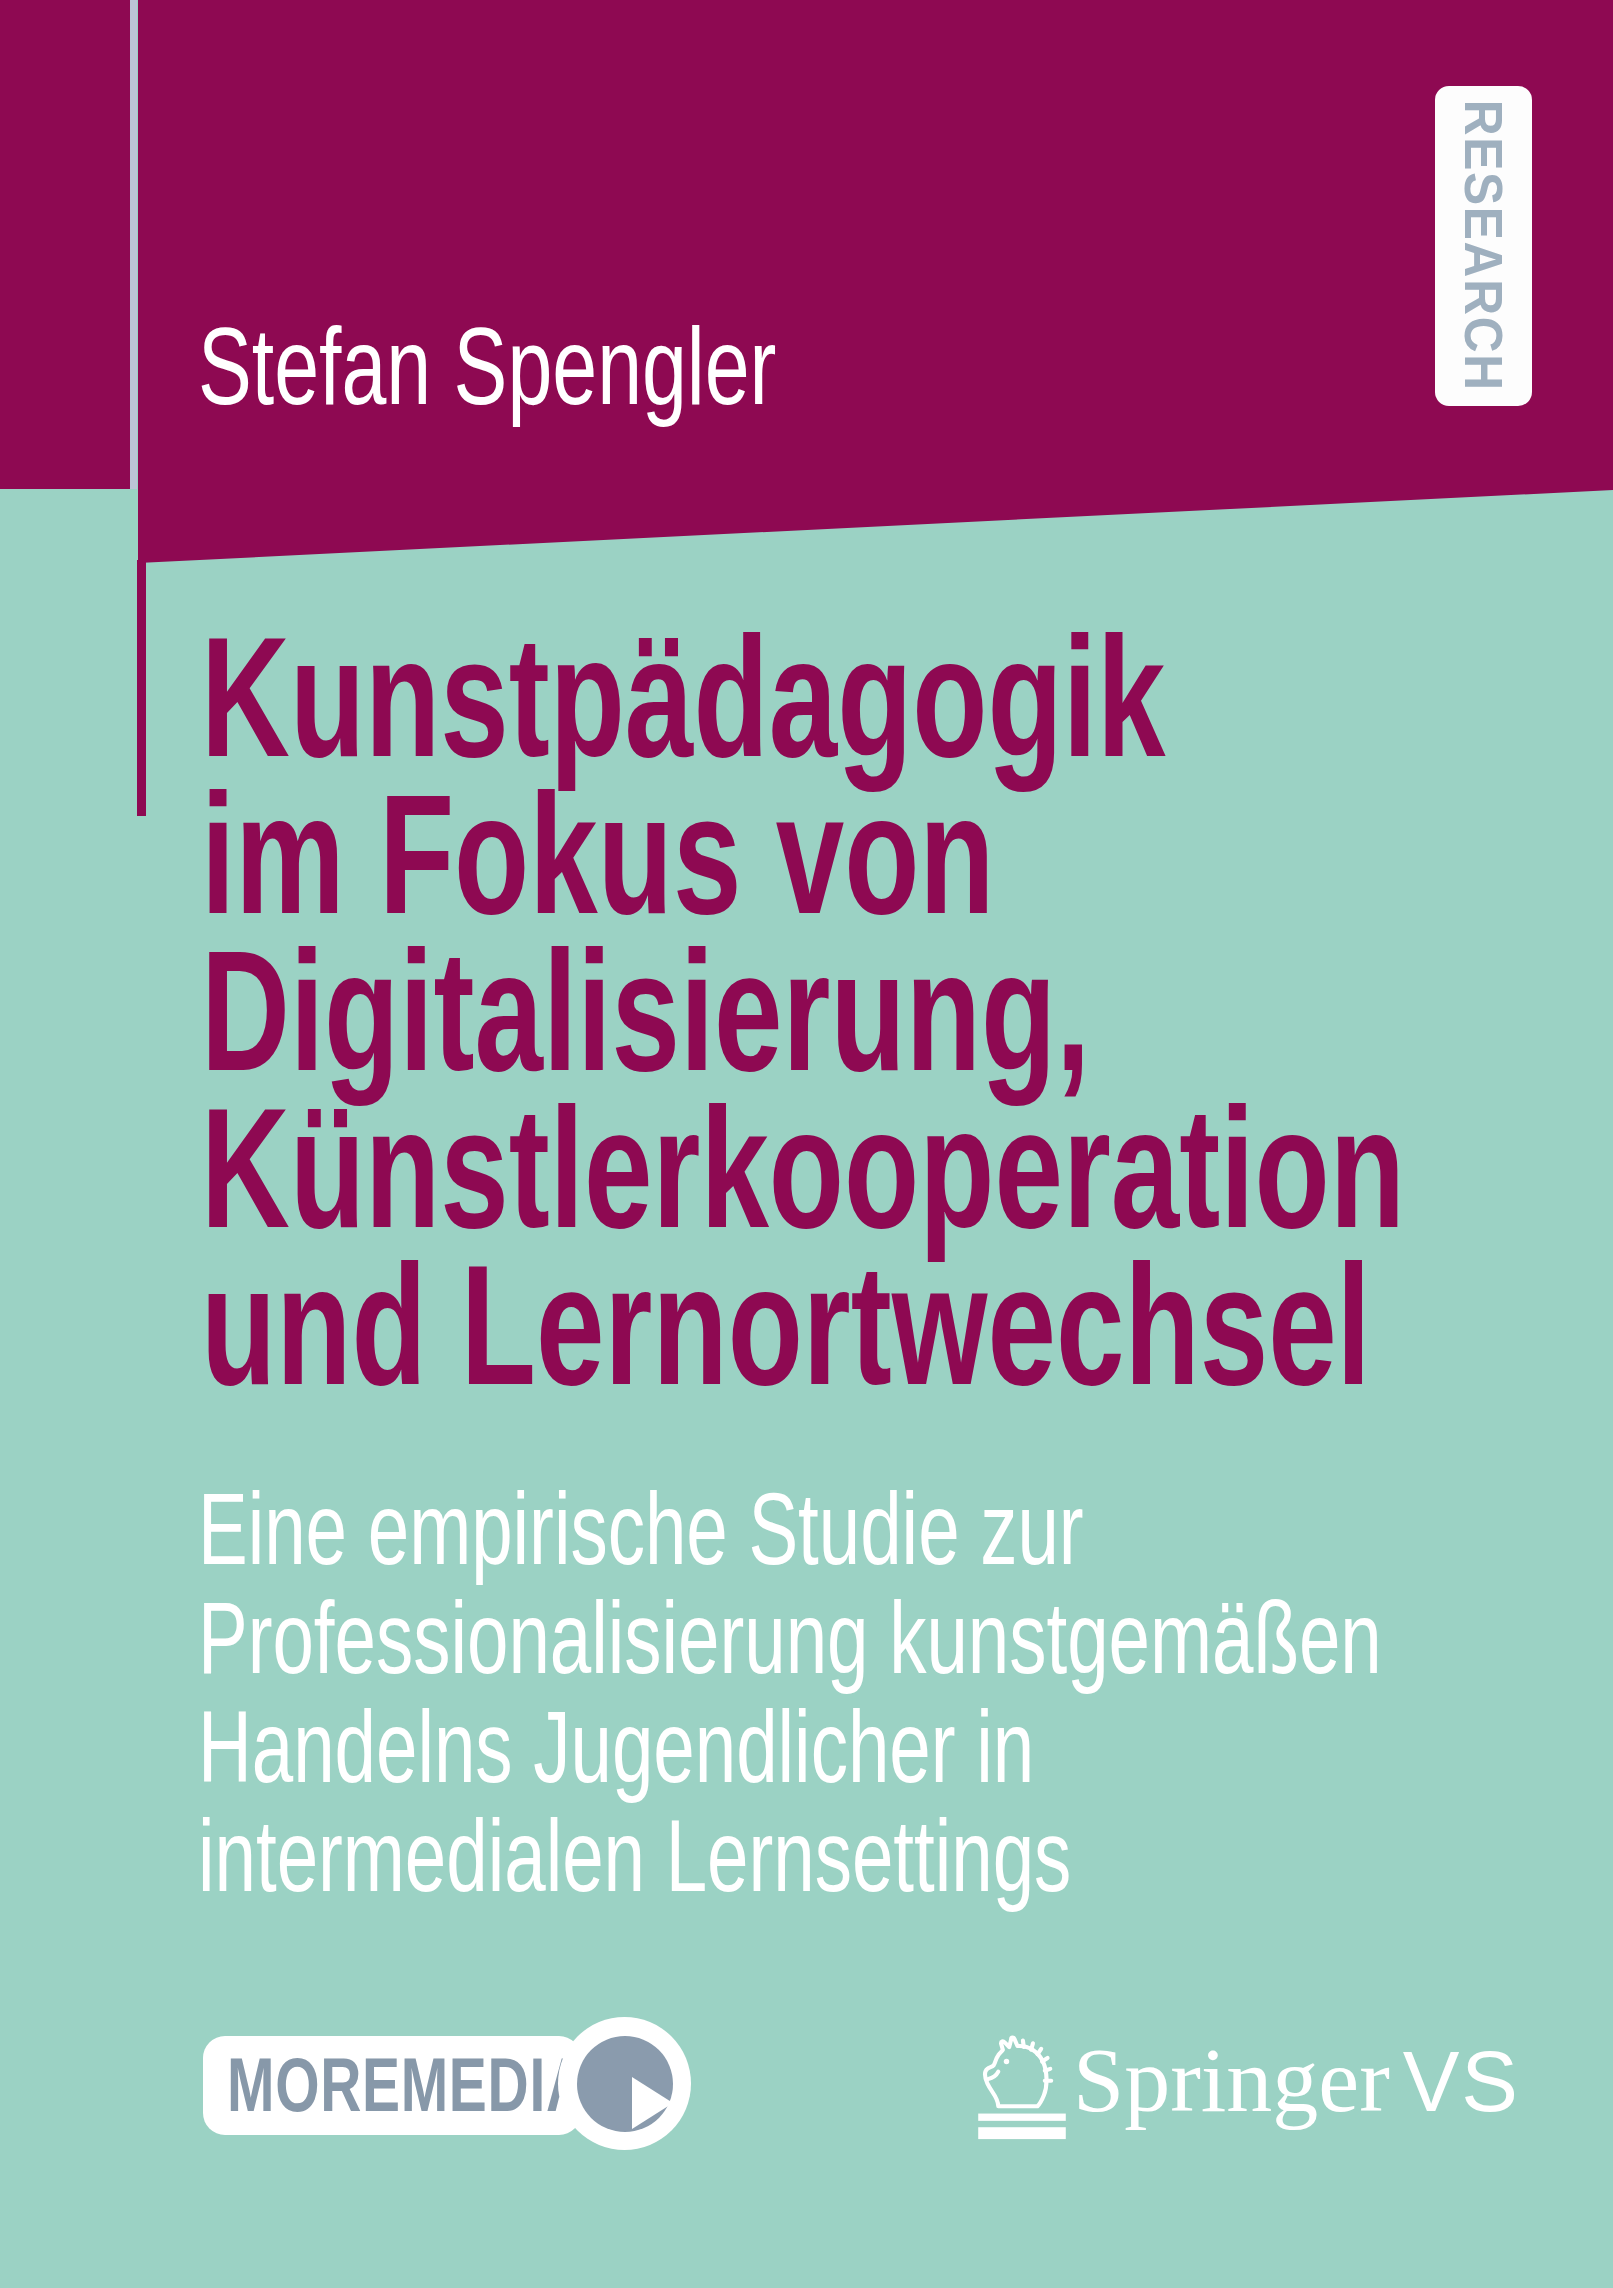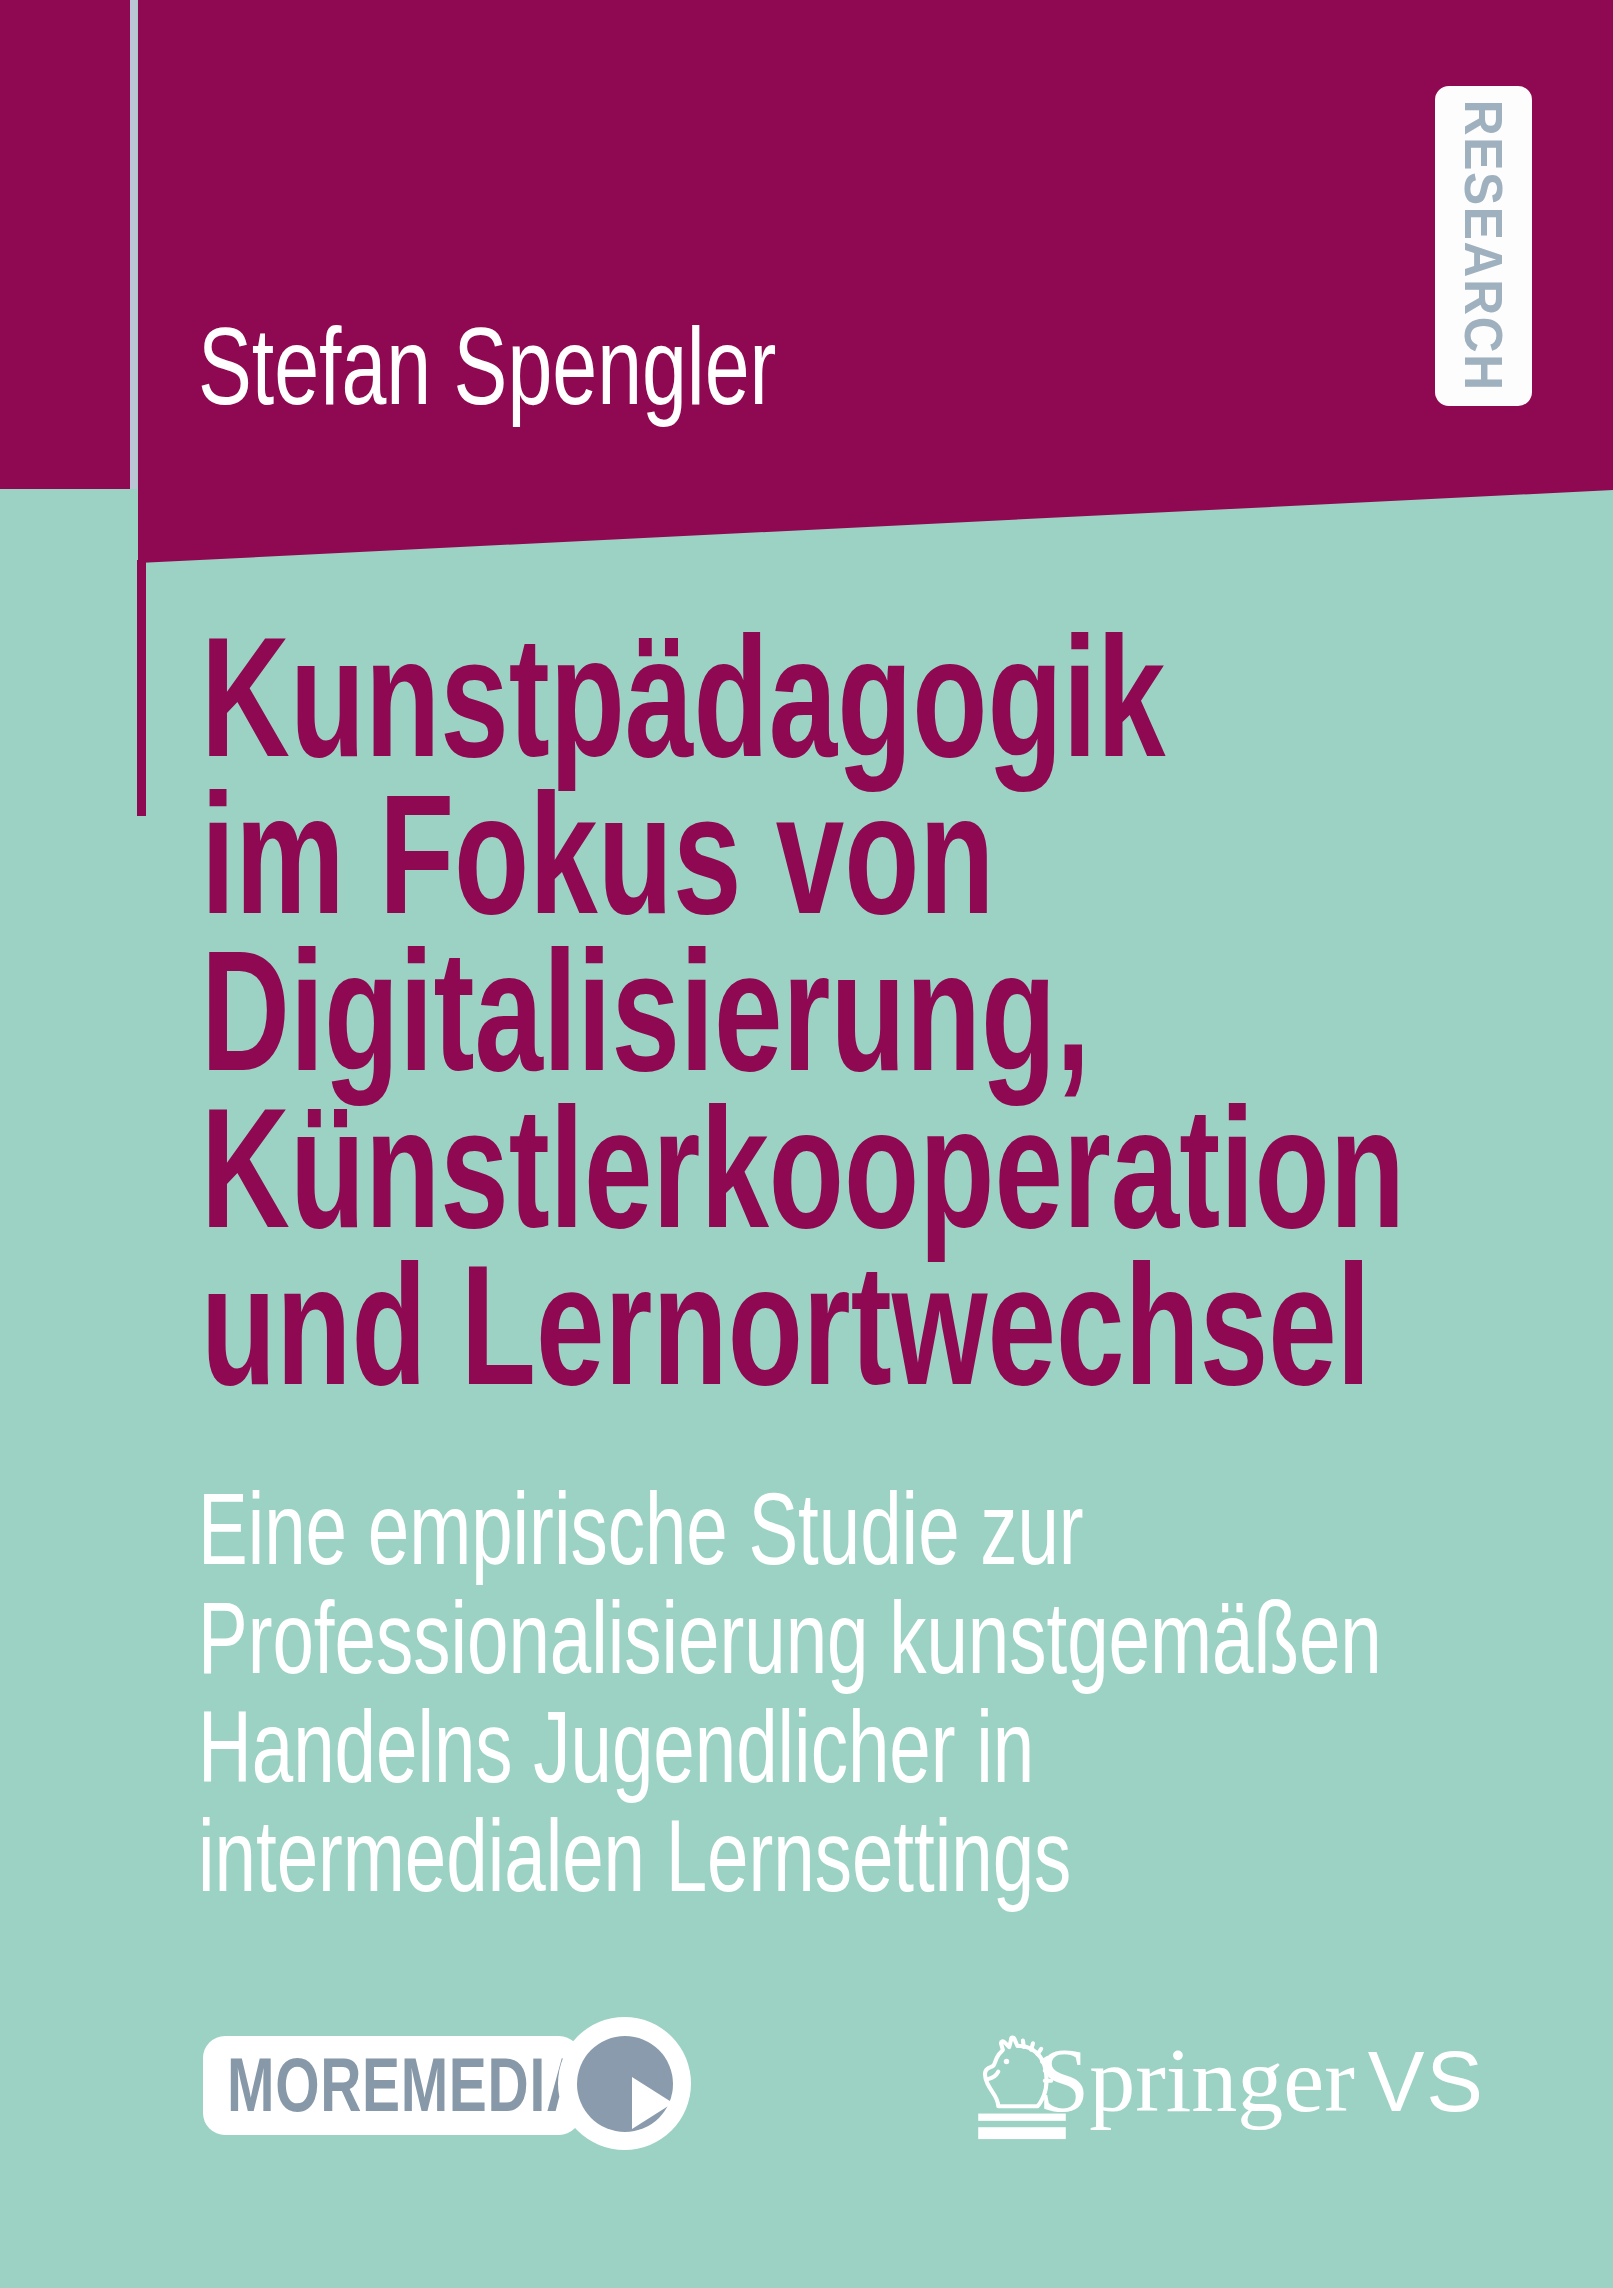--- a/index.html
+++ b/index.html
@@ -86,21 +86,21 @@
     width:0;height:0;
     border-left:41px solid #ffffff;
     border-top:26px solid transparent;
     border-bottom:26px solid transparent;
   }
   
   .springer-logo{
     position:absolute;left:976px;top:2026px;width:92px;height:114px;
   }
   .publisher{
-    position:absolute;left:1038px;top:2034px;line-height:92px;
+    position:absolute;left:1073px;top:2034px;line-height:92px;
     color:#ffffff;white-space:nowrap;
   }
   .publisher .springer-word{
     font-family:"Liberation Serif",serif;font-size:92px;font-weight:400;
   }
   .publisher .vs-word{
     font-family:"Liberation Sans",sans-serif;font-size:85px;font-weight:400;
     margin-left:13px;letter-spacing:1.8px;
   }
 </style>

